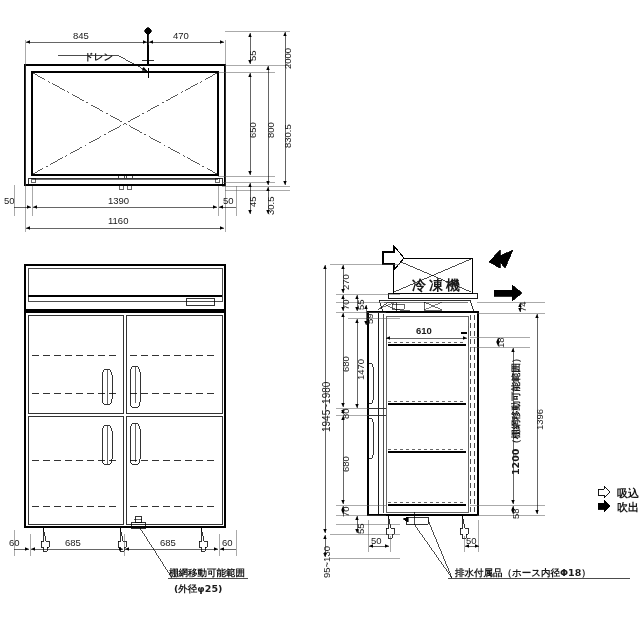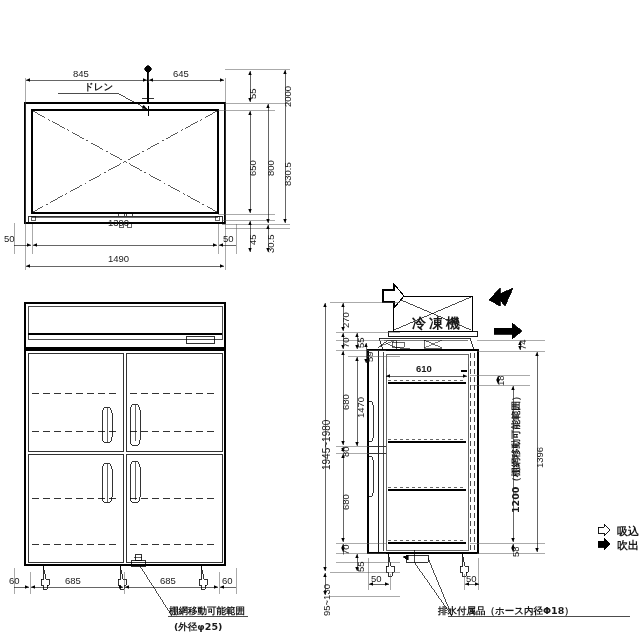--- a/index.html
+++ b/index.html
@@ -3,21 +3,21 @@
 <meta charset="utf-8">
 <style>
   html,body{margin:0;padding:0;}
   body{
     width:640px;height:640px;
     background:#ffffff;
     font-family:"Liberation Sans","DejaVu Sans",sans-serif;
     color:#1a1a1a;
     overflow:hidden;
   }
-  #sheet{position:relative;width:640px;height:484px;margin-top:38px;}
+  #sheet{position:relative;width:640px;height:484px;}
   svg{position:absolute;top:0;left:0;}
   .lbl{
     position:absolute;
     font-size:9.5px;
     color:#1a1a1a;
     white-space:nowrap;
     line-height:1;
     letter-spacing:0px;
   }
   .lbl.jp{font-family:"DejaVu Sans","Liberation Sans",sans-serif;font-weight:700;}
@@ -320,26 +320,26 @@
 
       <g>
         <path d="M598,489 L604,489 L604,486 L610,492 L604,498 L604,495 L598,495 z" fill="#fff" stroke-width="0.9"></path>
         <path d="M598,503 L604,503 L604,500 L610,506 L604,512 L604,509 L598,509 z" fill="#000" stroke-width="0.9"></path>
       </g>
 
     </g>
   </svg>
 
   <span class="lbl" style="left:73px;top:31px;">845</span>
-  <span class="lbl" style="left:173px;top:31px;">645</span>
-  <span class="lbl jp" style="left:84px;top:44px;">ドレン</span>
-  <span class="lbl" style="left:108px;top:180px;">1390</span>
+  <span class="lbl" style="left:173px;top:31px;">470</span>
+  <span class="lbl jp" style="left:84px;top:52px;">ドレン</span>
+  <span class="lbl" style="left:108px;top:196px;">1390</span>
   <span class="lbl" style="left:4px;top:196px;">50</span>
   <span class="lbl" style="left:223px;top:196px;">50</span>
-  <span class="lbl" style="left:108px;top:216px;">1490</span>
+  <span class="lbl" style="left:108px;top:216px;">1160</span>
 
   <span class="lbl vert" style="left:283px;top:69px;">2000</span>
   <span class="lbl vert" style="left:248px;top:61px;">55</span>
   <span class="lbl vert" style="left:248px;top:138px;">650</span>
   <span class="lbl vert" style="left:266px;top:138px;">800</span>
   <span class="lbl vert" style="left:283px;top:148px;">830.5</span>
   <span class="lbl vert" style="left:248px;top:207px;">45</span>
   <span class="lbl vert" style="left:266px;top:215px;">30.5</span>
 
   <span class="lbl" style="left:9px;top:538px;">60</span>
@@ -367,20 +367,20 @@
   <span class="lbl vert" style="left:535px;top:430px;">1396</span>
   <span class="lbl vert jp" style="left:511px;top:475px;">1200（棚網移動可能範囲）</span>
   <span class="lbl vert" style="left:511px;top:519px;">58</span>
 
   <span class="lbl" style="left:416px;top:326px;font-weight:bold;">610</span>
   <span class="lbl" style="left:371px;top:536px;">50</span>
   <span class="lbl" style="left:466px;top:536px;">50</span>
 
   <span class="lbl jp" style="left:412px;top:278px;font-size:14px;letter-spacing:3px;">冷凍機</span>
 
-  <span class="lbl jp" style="left:438px;top:568px;">排水付属品（ホース内径Φ18）</span>
+  <span class="lbl jp" style="left:455px;top:568px;">排水付属品（ホース内径Φ18）</span>
 
   <div>
     <span class="lbl jp sm" style="left:617px;top:488px;">吸込</span>
     <span class="lbl jp sm" style="left:617px;top:502px;">吹出</span>
   </div>
 
 </div>
 
 </body></html>

